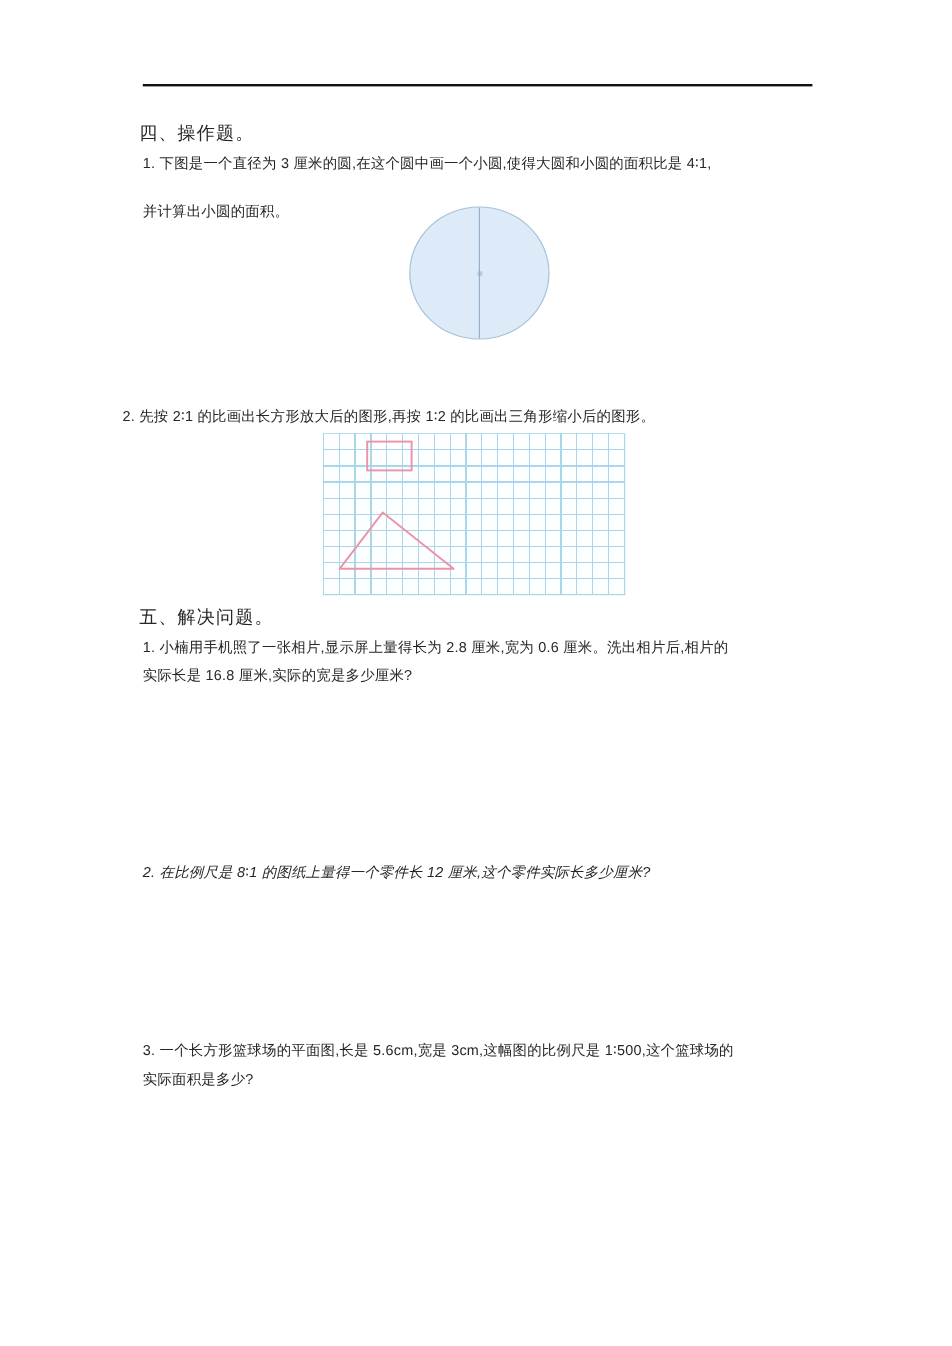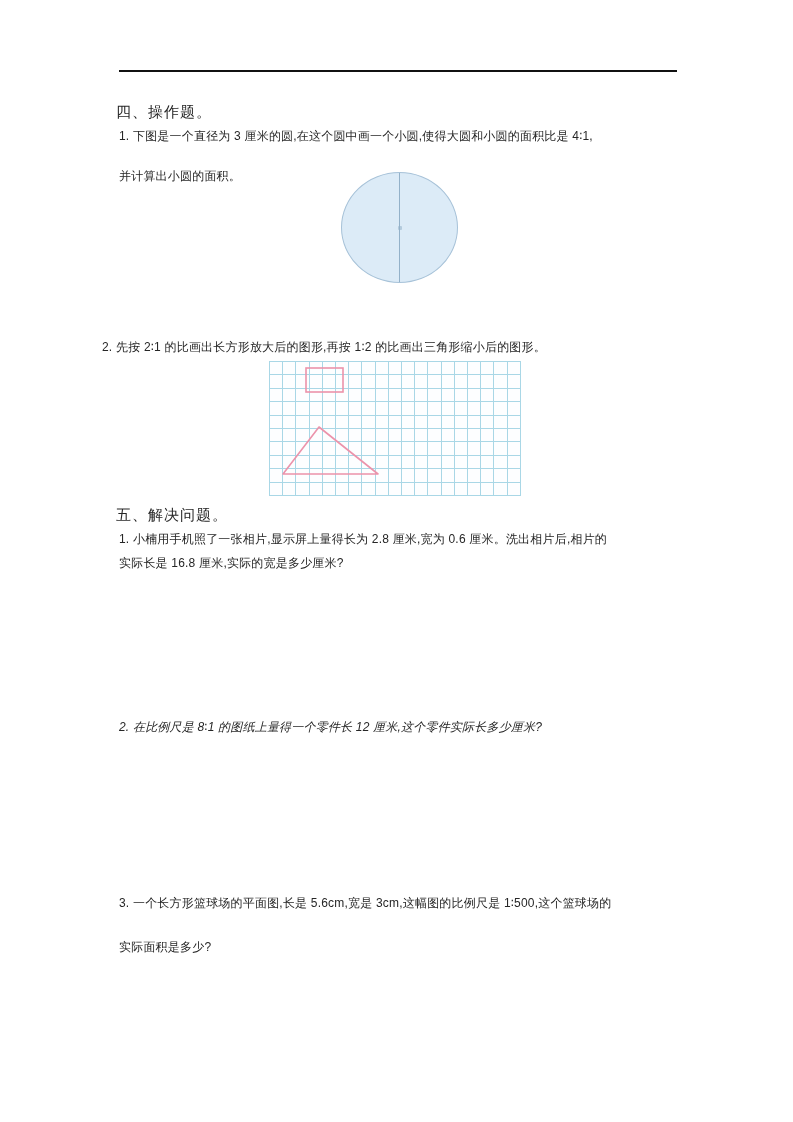--- a/index.html
+++ b/index.html
@@ -91,16 +91,16 @@
     </svg>
   </div>
 
   <div class="txt heading" style="left:116px;top:505px;">五、解决问题。</div>
 
   <div class="txt" style="left:119px;top:529px;">1. 小楠用手机照了一张相片,显示屏上量得长为 2.8 厘米,宽为 0.6 厘米。洗出相片后,相片的</div>
   <div class="txt" style="left:119px;top:553px;">实际长是 16.8 厘米,实际的宽是多少厘米?</div>
 
   <div class="txt" style="left:119px;top:717px;font-style:italic;">2. 在比例尺是 8∶1 的图纸上量得一个零件长 12 厘米,这个零件实际长多少厘米?</div>
 
-  <div class="txt" style="left:119px;top:865px;margin-top:28px;">3. 一个长方形篮球场的平面图,长是 5.6cm,宽是 3cm,这幅图的比例尺是 1∶500,这个篮球场的</div>
-  <div class="txt" style="left:119px;top:889px;margin-top:48px;">实际面积是多少?</div>
+  <div class="txt" style="left:119px;top:865px;">3. 一个长方形篮球场的平面图,长是 5.6cm,宽是 3cm,这幅图的比例尺是 1∶500,这个篮球场的</div>
+  <div class="txt" style="left:119px;top:889px;">实际面积是多少?</div>
 
 </div>
 
 </body></html>

